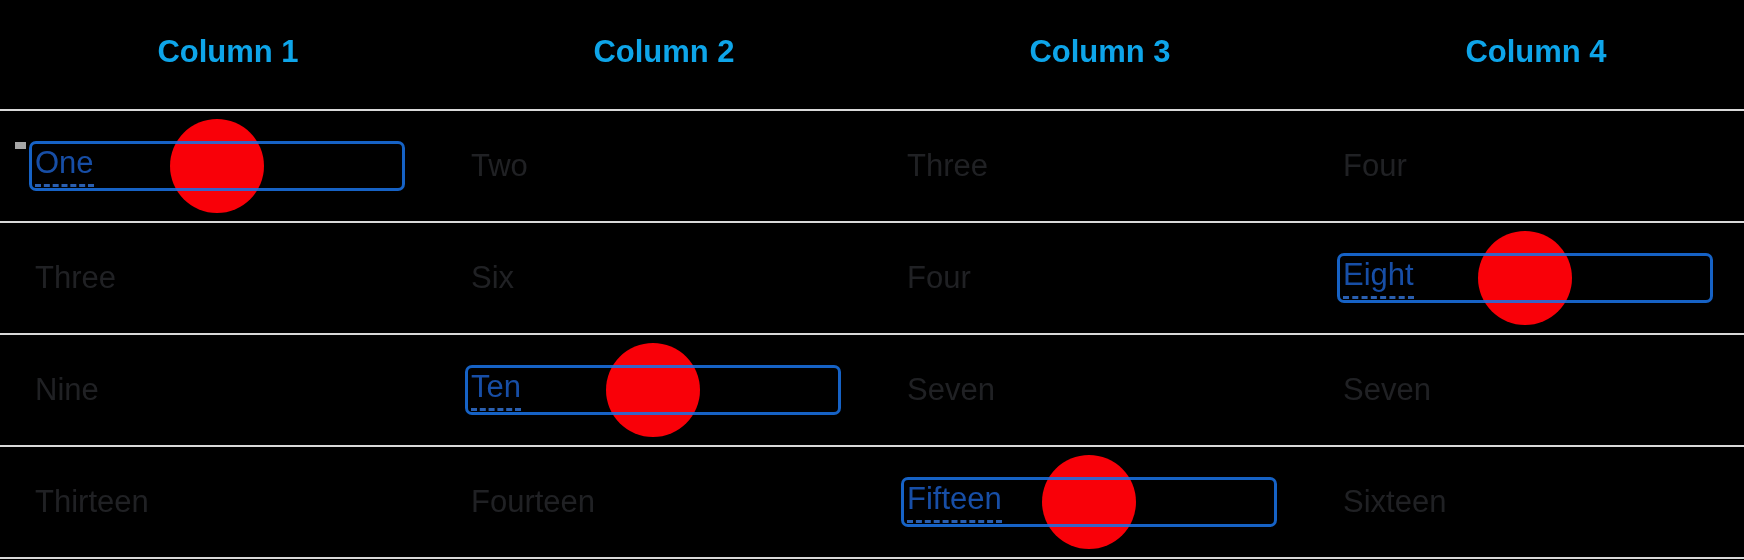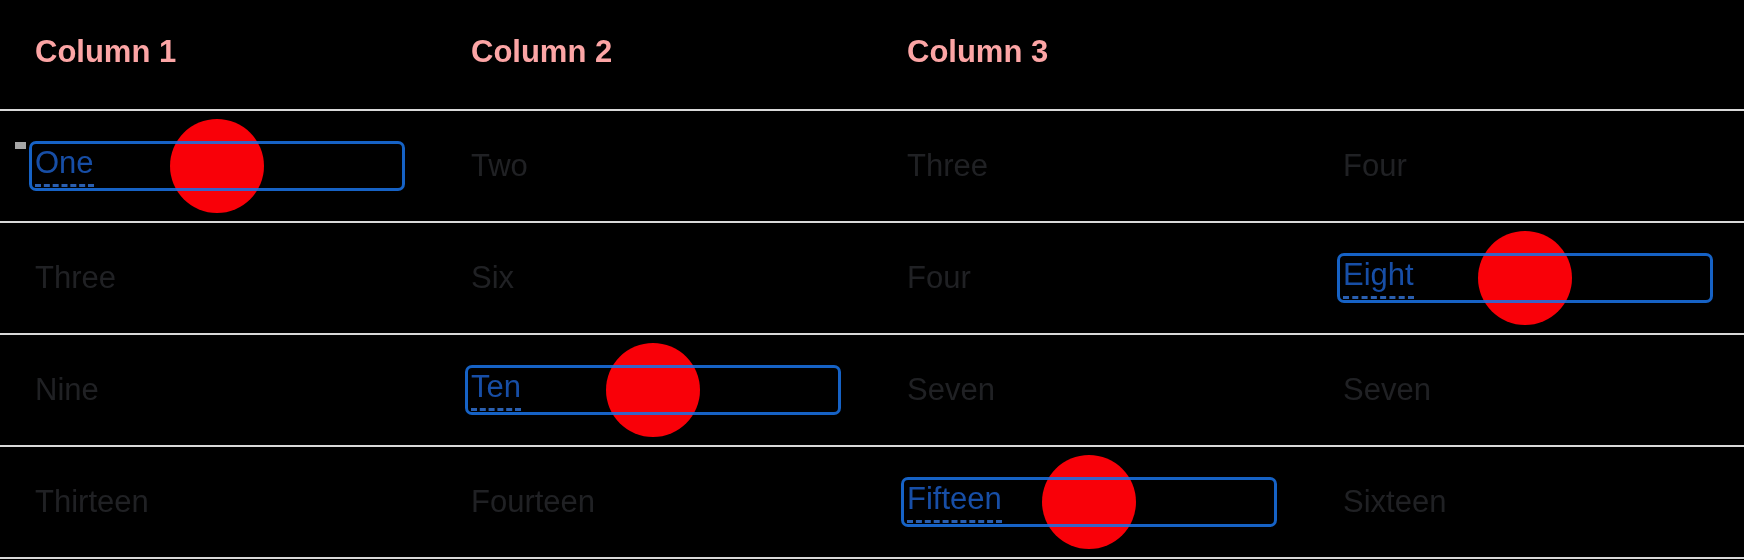--- a/index.html
+++ b/index.html
@@ -10,23 +10,24 @@
     overflow:hidden;
     font-family:"Liberation Sans", sans-serif;
   }
   
   .header-row{
     position:absolute;left:0;top:0;width:1744px;height:104px;
     display:flex;align-items:center;
   }
   .hcell{
     width:436px;flex:0 0 436px;
-    padding-left:35px;box-sizing:border-box;
-    font-size:31px;font-weight:700;color:#fca5a5;
+    padding-left:20px;box-sizing:border-box;
+    font-size:31px;font-weight:700;color:#0ea5e9;
     white-space:nowrap;
+    text-align:center;
   }
   
   .row{
     position:absolute;left:0;width:1444px;height:112px;
     display:flex;align-items:center;
   }
   .row.r1{top:110px}.row.r2{top:222px}.row.r3{top:334px}.row.r4{top:446px}
   .cell{
     width:436px;flex:0 0 436px;
     padding-left:35px;box-sizing:border-box;
@@ -63,20 +64,21 @@
 </style>
 </head>
 <body>
 
 <div class="screen">
 
   <div class="header-row">
     <div class="hcell">Column 1</div>
     <div class="hcell">Column 2</div>
     <div class="hcell">Column 3</div>
+    <div class="hcell">Column 4</div>
   </div>
 
   <div class="sep" style="top:109px"></div>
   <div class="sep" style="top:221px"></div>
   <div class="sep" style="top:333px"></div>
   <div class="sep" style="top:445px"></div>
   <div class="sep" style="top:557px"></div>
 
   <div class="row r1">
     <div class="cell"><span class="ct focused">One</span></div>

